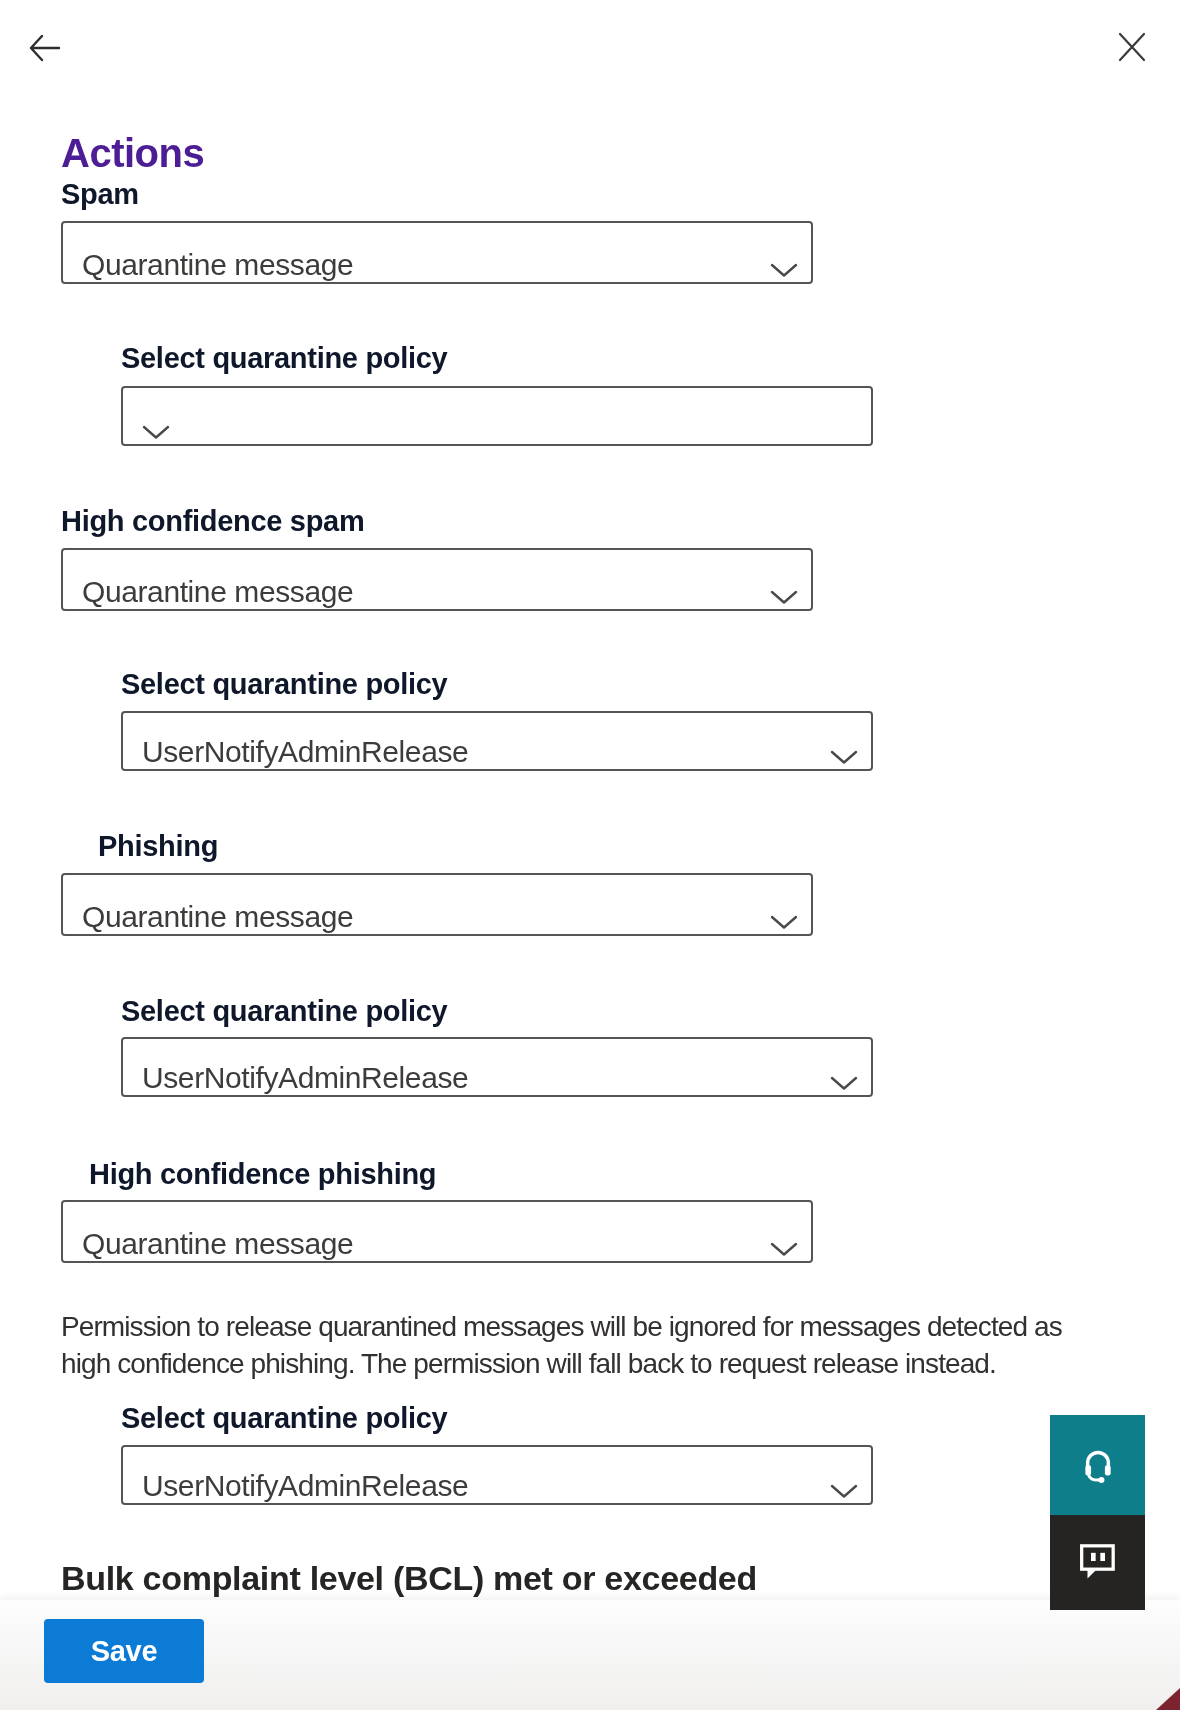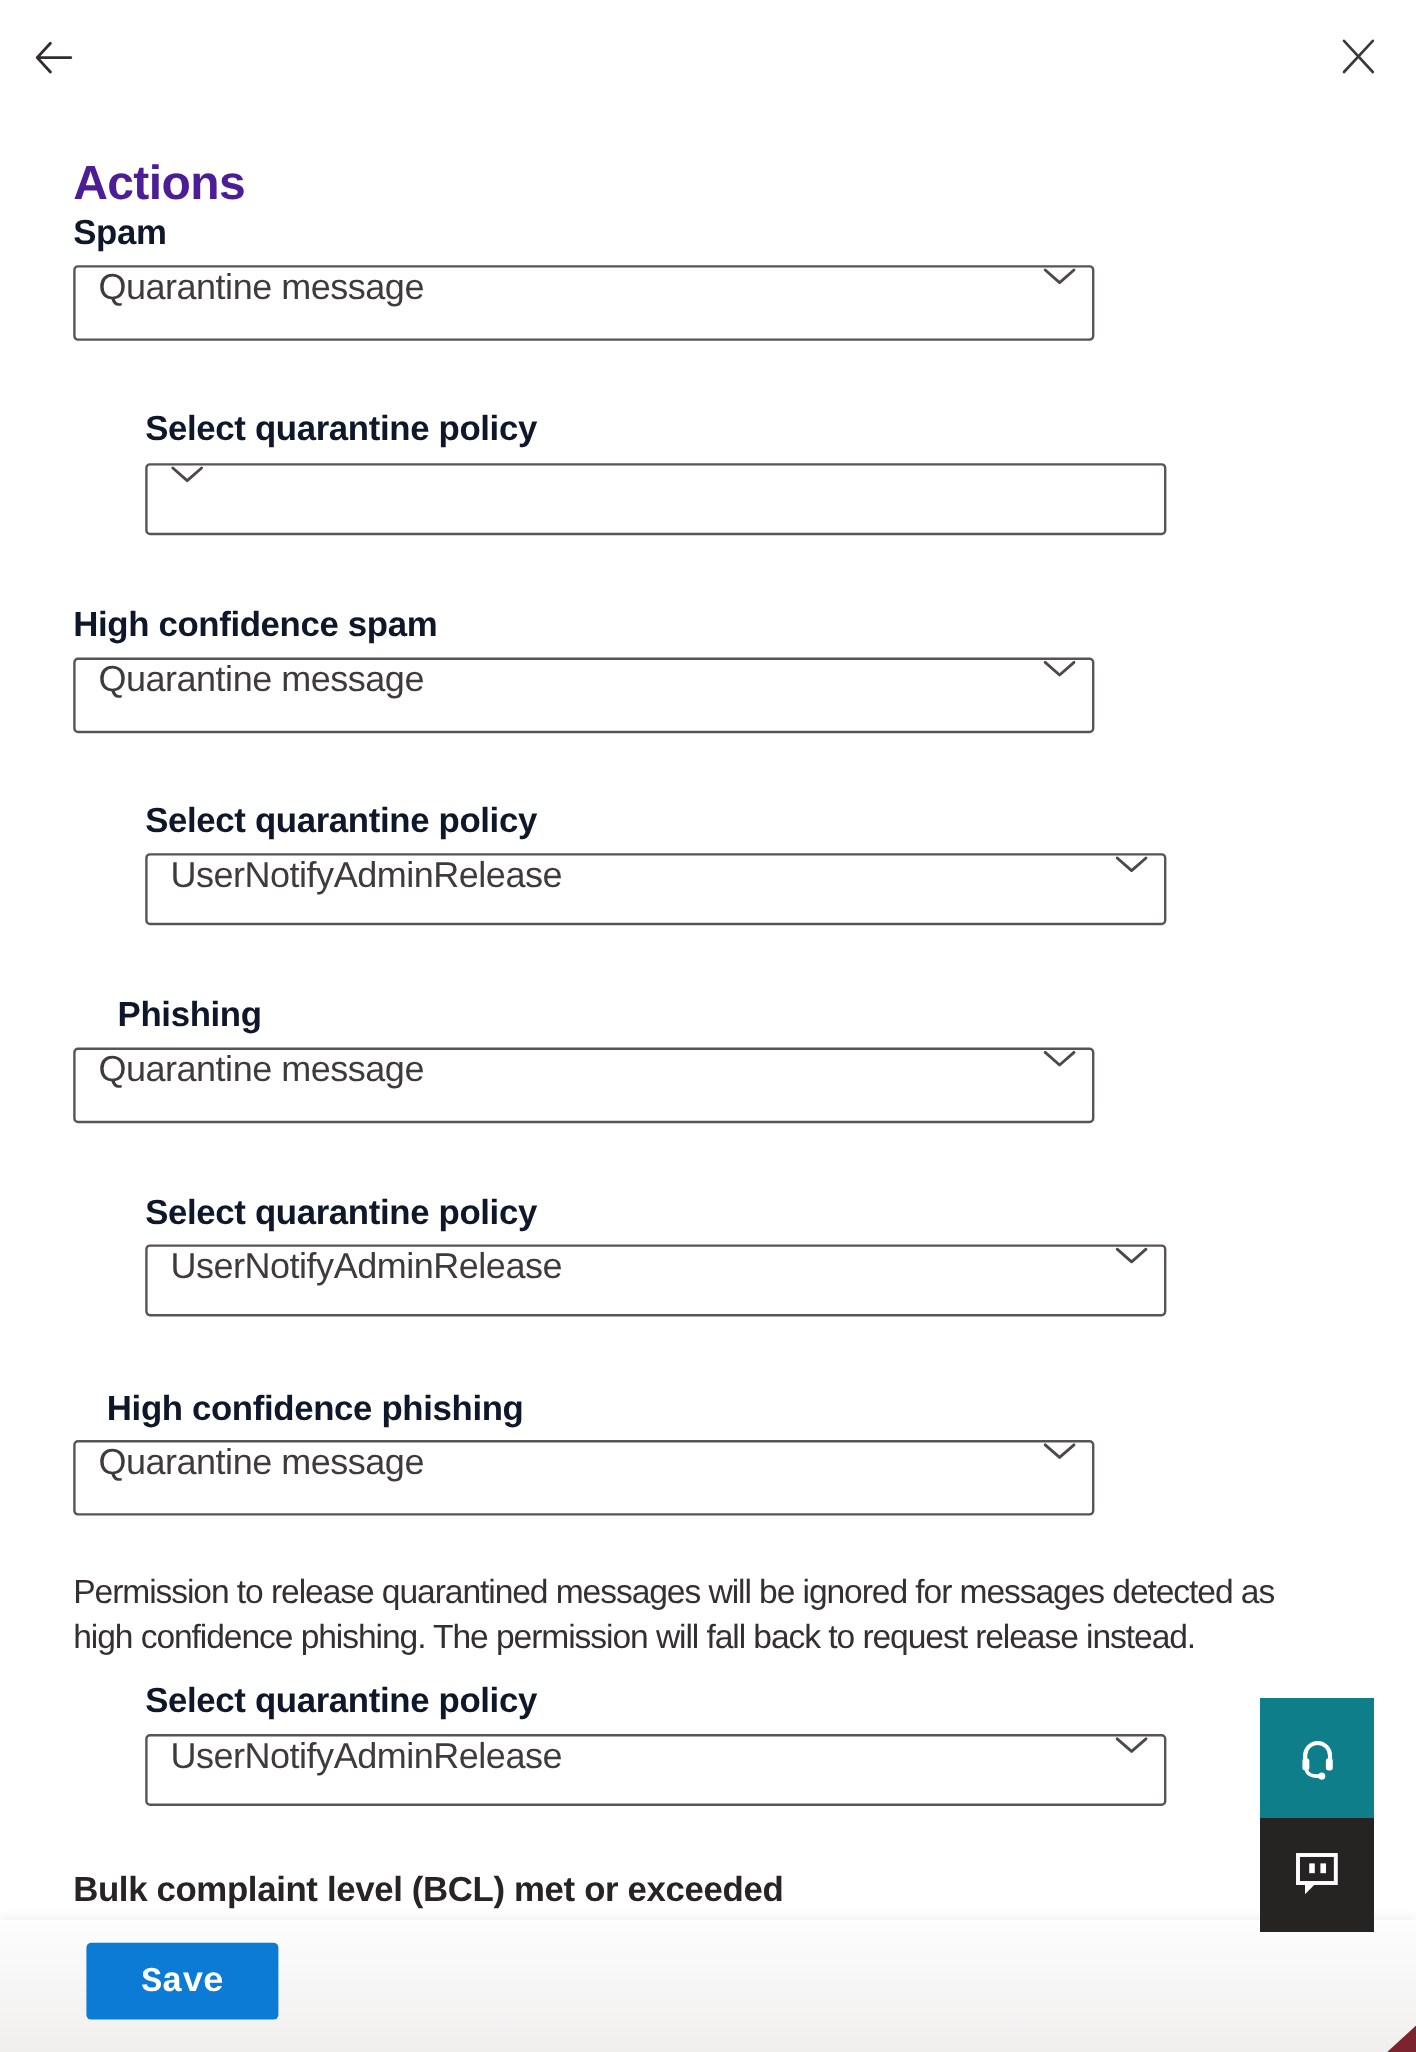--- a/index.html
+++ b/index.html
@@ -18,55 +18,54 @@
   }
   
   .field-label{
     position:absolute;font-size:29px;font-weight:600;letter-spacing:-0.3px;
     color:#0f172a;line-height:36px;white-space:nowrap;text-align:right;
   }
   .outer-x{left:61px;}
   .indent-x{left:121px;}
   
   .dd{
-    position:absolute;width:851px;box-sizing:border-box;
+    position:absolute;width:752px;box-sizing:border-box;
     border:2px solid #575553;border-radius:4px;background:#ffffff;
-    display:flex;align-items:flex-start;justify-content:space-between;
+    display:flex;align-items:flex-end;justify-content:space-between;
     padding:0 13px 0 19px;cursor:pointer;
   }
   .dd.outer-dd{left:61px;height:63px;}
   .dd.indent-dd{left:121px;height:60px;}
   .dd-text{
     font-size:30px;letter-spacing:-0.4px;color:#3e3c3a;white-space:nowrap;
   }
   .chev{flex:0 0 auto;}
   
   .note{
     position:absolute;left:61px;top:1308px;width:1080px;
     font-size:28px;line-height:37px;letter-spacing:-0.9px;color:#33312f;
     white-space:pre-line;
   }
   
   .clipped-label{
     position:absolute;left:61px;top:1559px;height:40px;width:900px;
-    overflow:hidden;font-size:29px;font-weight:600;letter-spacing:-0.3px;color:#262524;
+    overflow:hidden;font-size:34px;font-weight:600;letter-spacing:-0.3px;color:#262524;
   }
   
   .footer{
     position:absolute;left:0;top:1600px;width:1180px;height:110px;
     background:linear-gradient(180deg,#fdfdfd 0%,#f0efee 100%);
     box-shadow:0 -3px 8px rgba(0,0,0,0.06);
     z-index:5;
   }
   .btn{
     position:absolute;top:19px;height:64px;box-sizing:border-box;
-    font-family:Liberation Mono, monospace;font-size:29px;font-weight:600;letter-spacing:-0.3px;
+    font-family:Liberation Sans, sans-serif;font-size:29px;font-weight:600;letter-spacing:-0.3px;
     border-radius:4px;display:flex;align-items:center;justify-content:center;
     cursor:pointer;
-    margin-left:28px;
   }
   .btn-primary{left:44px;width:160px;background:#0b7bd6;border:none;color:#ffffff;}
   .btn-default{left:228px;width:169px;background:#e9e8e7;border:2px solid #97948f;color:#262524;}
   
   .help-widget{
     position:absolute;left:1050px;width:95px;display:flex;align-items:center;justify-content:center;
     cursor:pointer;z-index:6;border:none;padding:0;
   }
   .help-headset{top:1415px;height:100px;}
   .help-feedback{top:1515px;height:95px;}

